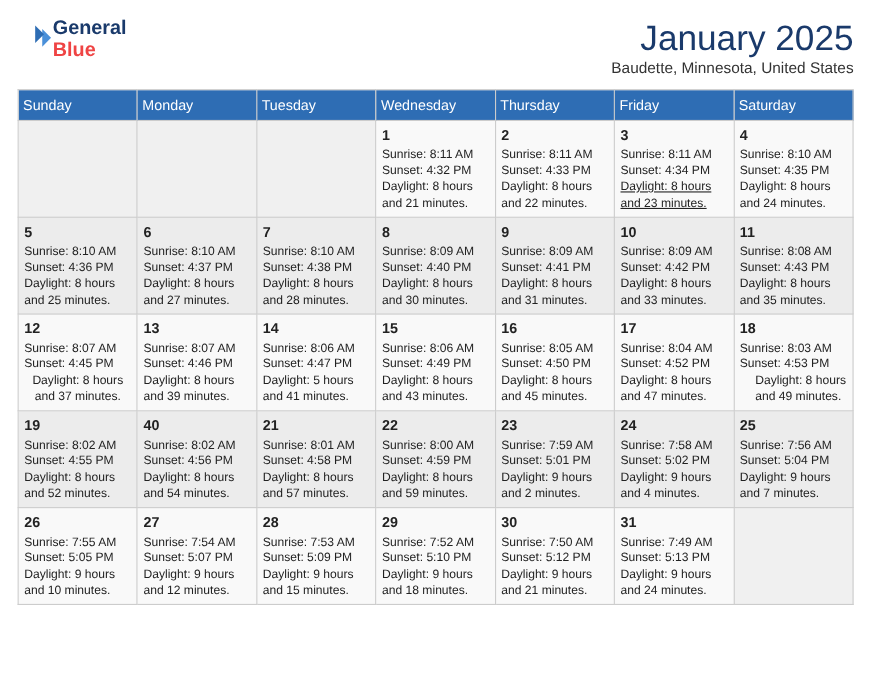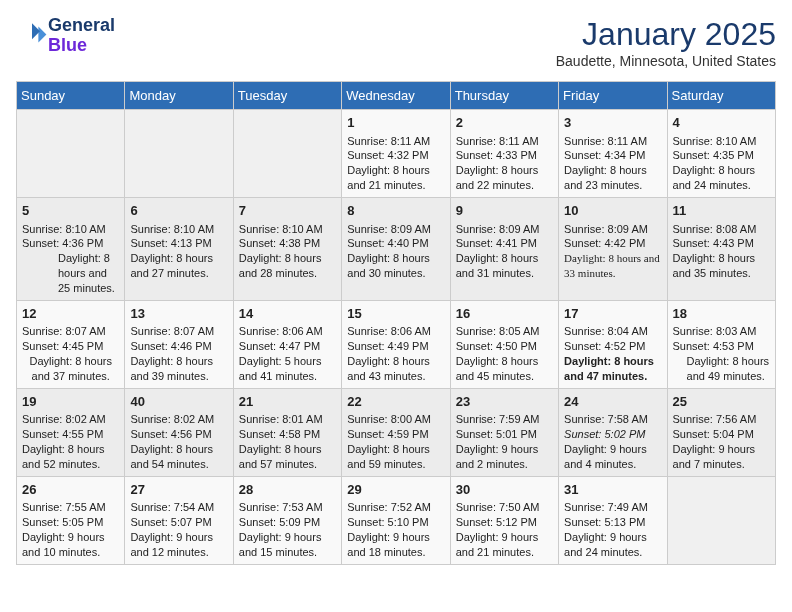--- a/index.html
+++ b/index.html
@@ -21,21 +21,21 @@
       align-items: center;
       gap: 0;
     }
     .logo-text {
       font-size: 18px;
       font-weight: bold;
       color: #1a3a6b;
       line-height: 1.1;
     }
     .logo-text span {
-      color: #6d28d9;
+      color: #ef4444;
     }
     .logo-icon {
       width: 32px;
       height: 32px;
     }
     .title-block {
       text-align: right;
     }
     .month-title {
       font-size: 32px;
@@ -131,40 +131,40 @@
         <td>
           <span class="day-num">2</span>
           <span style="display: block;">Sunrise: 8:11 AM</span>
           <span style="display: block;">Sunset: 4:33 PM</span>
           <span style="display: block;">Daylight: 8 hours and 22 minutes.</span>
         </td>
         <td>
           <span class="day-num">3</span>
           <span style="display: block;">Sunrise: 8:11 AM</span>
           <span style="display: block;">Sunset: 4:34 PM</span>
-          <span style="display: block;">Daylight: 8 hours and 23 minutes.</span>
+          <span style="display: block; text-decoration: underline;">Daylight: 8 hours and 23 minutes.</span>
         </td>
         <td>
           <span class="day-num">4</span>
           <span style="display: block;">Sunrise: 8:10 AM</span>
           <span style="display: block;">Sunset: 4:35 PM</span>
           <span style="display: block;">Daylight: 8 hours and 24 minutes.</span>
         </td>
       </tr>
       <tr>
         <td>
           <span class="day-num">5</span>
           <span style="display: block;">Sunrise: 8:10 AM</span>
           <span style="display: block;">Sunset: 4:36 PM</span>
-          <span style="display: block; margin-left: 36px;">Daylight: 8 hours and 25 minutes.</span>
+          <span style="display: block;">Daylight: 8 hours and 25 minutes.</span>
         </td>
         <td>
           <span class="day-num">6</span>
           <span style="display: block;">Sunrise: 8:10 AM</span>
-          <span style="display: block;">Sunset: 4:13 PM</span>
+          <span style="display: block;">Sunset: 4:37 PM</span>
           <span style="display: block;">Daylight: 8 hours and 27 minutes.</span>
         </td>
         <td>
           <span class="day-num">7</span>
           <span style="display: block;">Sunrise: 8:10 AM</span>
           <span style="display: block;">Sunset: 4:38 PM</span>
           <span style="display: block;">Daylight: 8 hours and 28 minutes.</span>
         </td>
         <td>
           <span class="day-num">8</span>
@@ -175,21 +175,21 @@
         <td>
           <span class="day-num">9</span>
           <span style="display: block;">Sunrise: 8:09 AM</span>
           <span style="display: block;">Sunset: 4:41 PM</span>
           <span style="display: block;">Daylight: 8 hours and 31 minutes.</span>
         </td>
         <td>
           <span class="day-num">10</span>
           <span style="display: block;">Sunrise: 8:09 AM</span>
           <span style="display: block;">Sunset: 4:42 PM</span>
-          <span style="display: block; font-family: Liberation Serif, serif;">Daylight: 8 hours and 33 minutes.</span>
+          <span style="display: block;">Daylight: 8 hours and 33 minutes.</span>
         </td>
         <td>
           <span class="day-num">11</span>
           <span style="display: block;">Sunrise: 8:08 AM</span>
           <span style="display: block;">Sunset: 4:43 PM</span>
           <span style="display: block;">Daylight: 8 hours and 35 minutes.</span>
         </td>
       </tr>
       <tr>
         <td>
@@ -219,21 +219,21 @@
         <td>
           <span class="day-num">16</span>
           <span style="display: block;">Sunrise: 8:05 AM</span>
           <span style="display: block;">Sunset: 4:50 PM</span>
           <span style="display: block;">Daylight: 8 hours and 45 minutes.</span>
         </td>
         <td>
           <span class="day-num">17</span>
           <span style="display: block;">Sunrise: 8:04 AM</span>
           <span style="display: block;">Sunset: 4:52 PM</span>
-          <span style="display: block; font-weight: bold;">Daylight: 8 hours and 47 minutes.</span>
+          <span style="display: block;">Daylight: 8 hours and 47 minutes.</span>
         </td>
         <td>
           <span class="day-num">18</span>
           <span style="display: block;">Sunrise: 8:03 AM</span>
           <span style="display: block;">Sunset: 4:53 PM</span>
           <span style="display: block; margin-left: 14px;">Daylight: 8 hours and 49 minutes.</span>
         </td>
       </tr>
       <tr>
         <td>
@@ -262,21 +262,21 @@
         </td>
         <td>
           <span class="day-num">23</span>
           <span style="display: block;">Sunrise: 7:59 AM</span>
           <span style="display: block;">Sunset: 5:01 PM</span>
           <span style="display: block;">Daylight: 9 hours and 2 minutes.</span>
         </td>
         <td>
           <span class="day-num">24</span>
           <span style="display: block;">Sunrise: 7:58 AM</span>
-          <span style="display: block; font-style: italic;">Sunset: 5:02 PM</span>
+          <span style="display: block;">Sunset: 5:02 PM</span>
           <span style="display: block;">Daylight: 9 hours and 4 minutes.</span>
         </td>
         <td>
           <span class="day-num">25</span>
           <span style="display: block;">Sunrise: 7:56 AM</span>
           <span style="display: block;">Sunset: 5:04 PM</span>
           <span style="display: block;">Daylight: 9 hours and 7 minutes.</span>
         </td>
       </tr>
       <tr>

